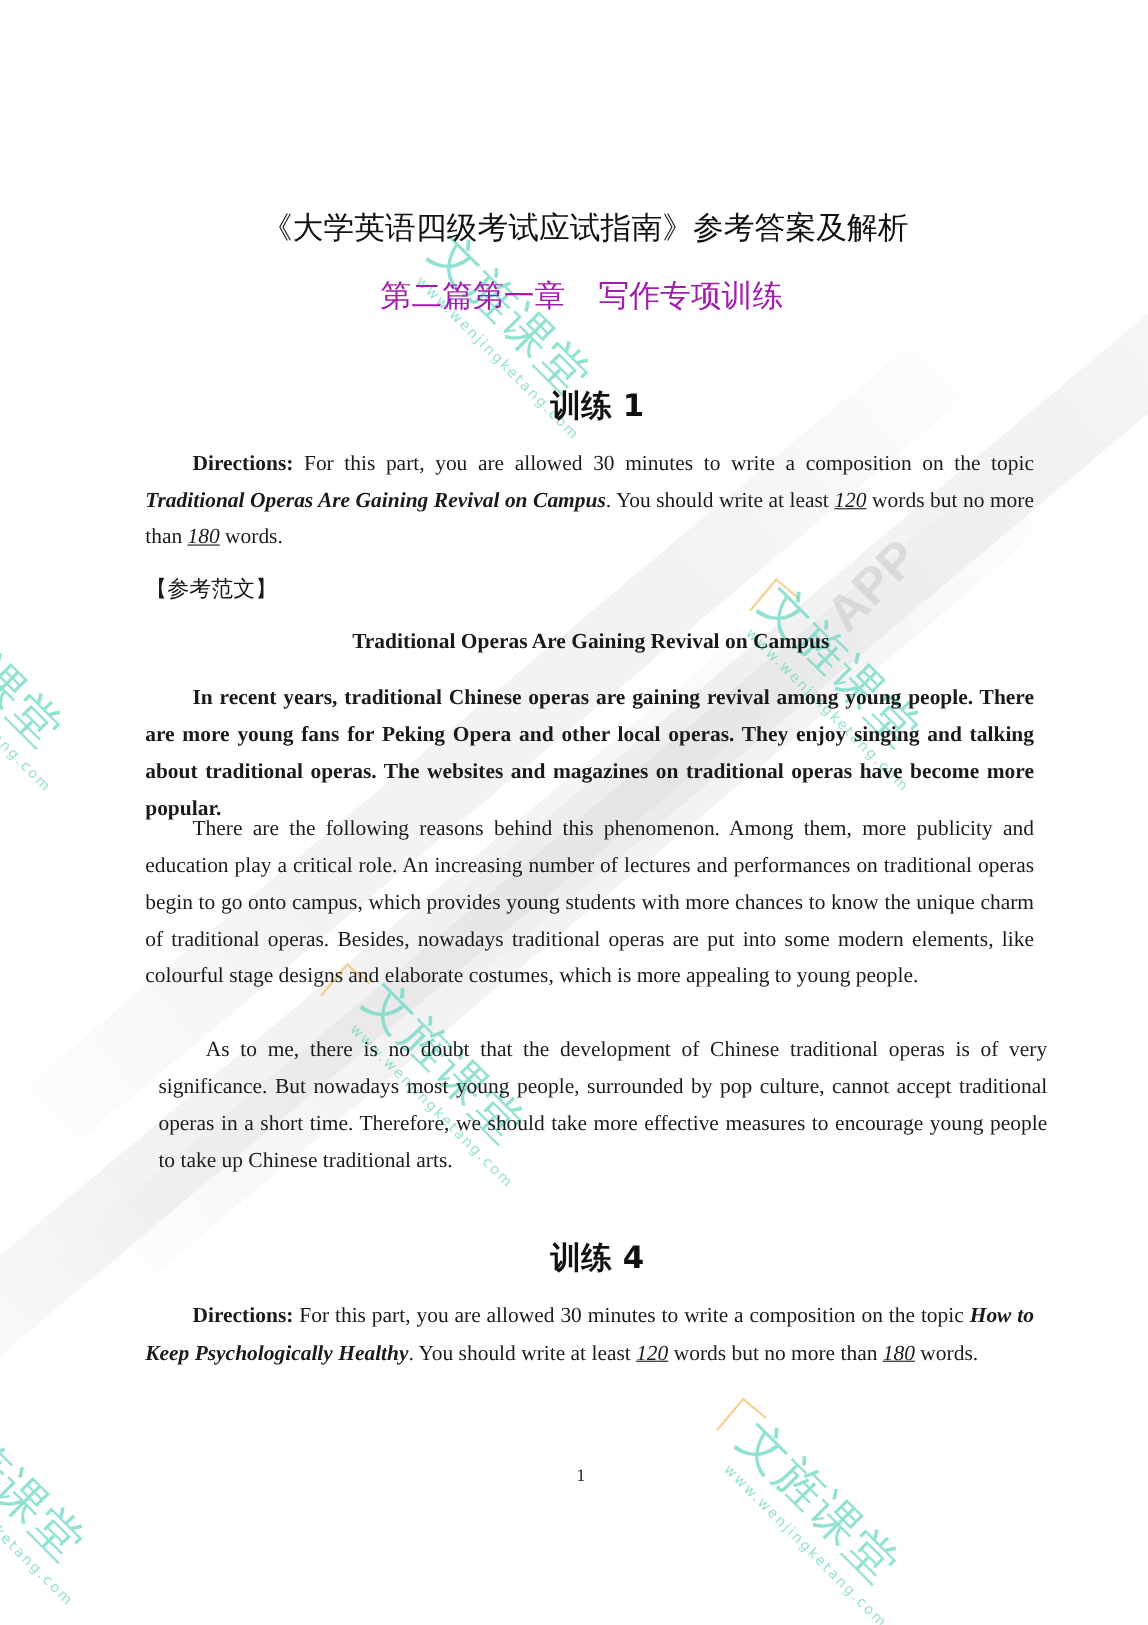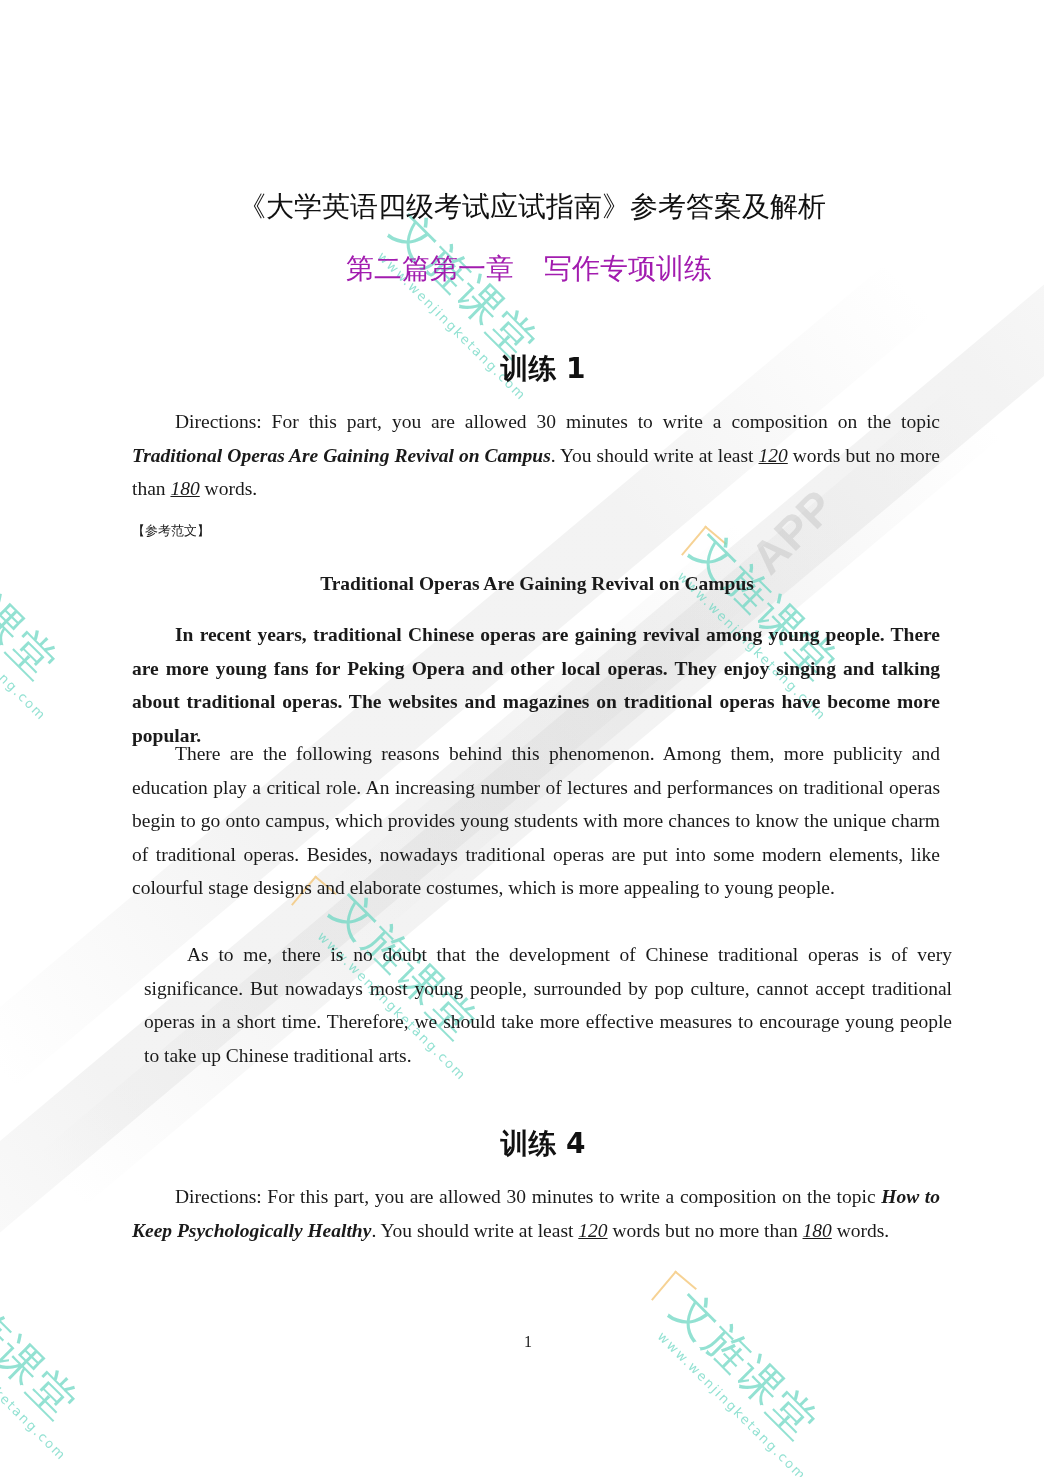--- a/index.html
+++ b/index.html
@@ -41,26 +41,26 @@
   .section-h {
     position: absolute; left: 12px; right: 0; text-align: center;
     font-family: "DejaVu Sans", sans-serif; font-size: 28px; font-weight: bold; color: #111;
     padding-left: 30px;
   }
   .para {
     position: absolute; left: 132px; width: 808px;
     font-size: 19.5px; line-height: 33.5px; text-align: justify; color: #1a1a1a;
   }
   .indent { text-indent: 43px; }
-  .dir-label { font-weight: normal; font-style: normal; margin-top: 16px; }
+  .dir-label { font-weight: bold; font-style: normal; margin-top: 16px; }
   .it { }
   .bi { font-weight: bold; font-style: italic; }
   .num { font-weight: normal; font-style: italic; text-decoration: underline; }
   .ref-label {
-    position: absolute; left: 132px; top: 522px; font-family: "DejaVu Sans", sans-serif; font-size: 13px;
+    position: absolute; left: 132px; top: 522px; font-family: "DejaVu Sans", sans-serif; font-size: 20px;
   }
   .essay-title {
     position: absolute; left: 0; right: 0; top: 573px; text-align: center;
     font-size: 19.5px; font-weight: bold; padding-left: 30px;
   }
   .page-num {
     position: absolute; left: 0; right: 0; top: 1333px; text-align: center; font-size: 16px; padding-left: 12px;
   }
 </style>
 </head>

